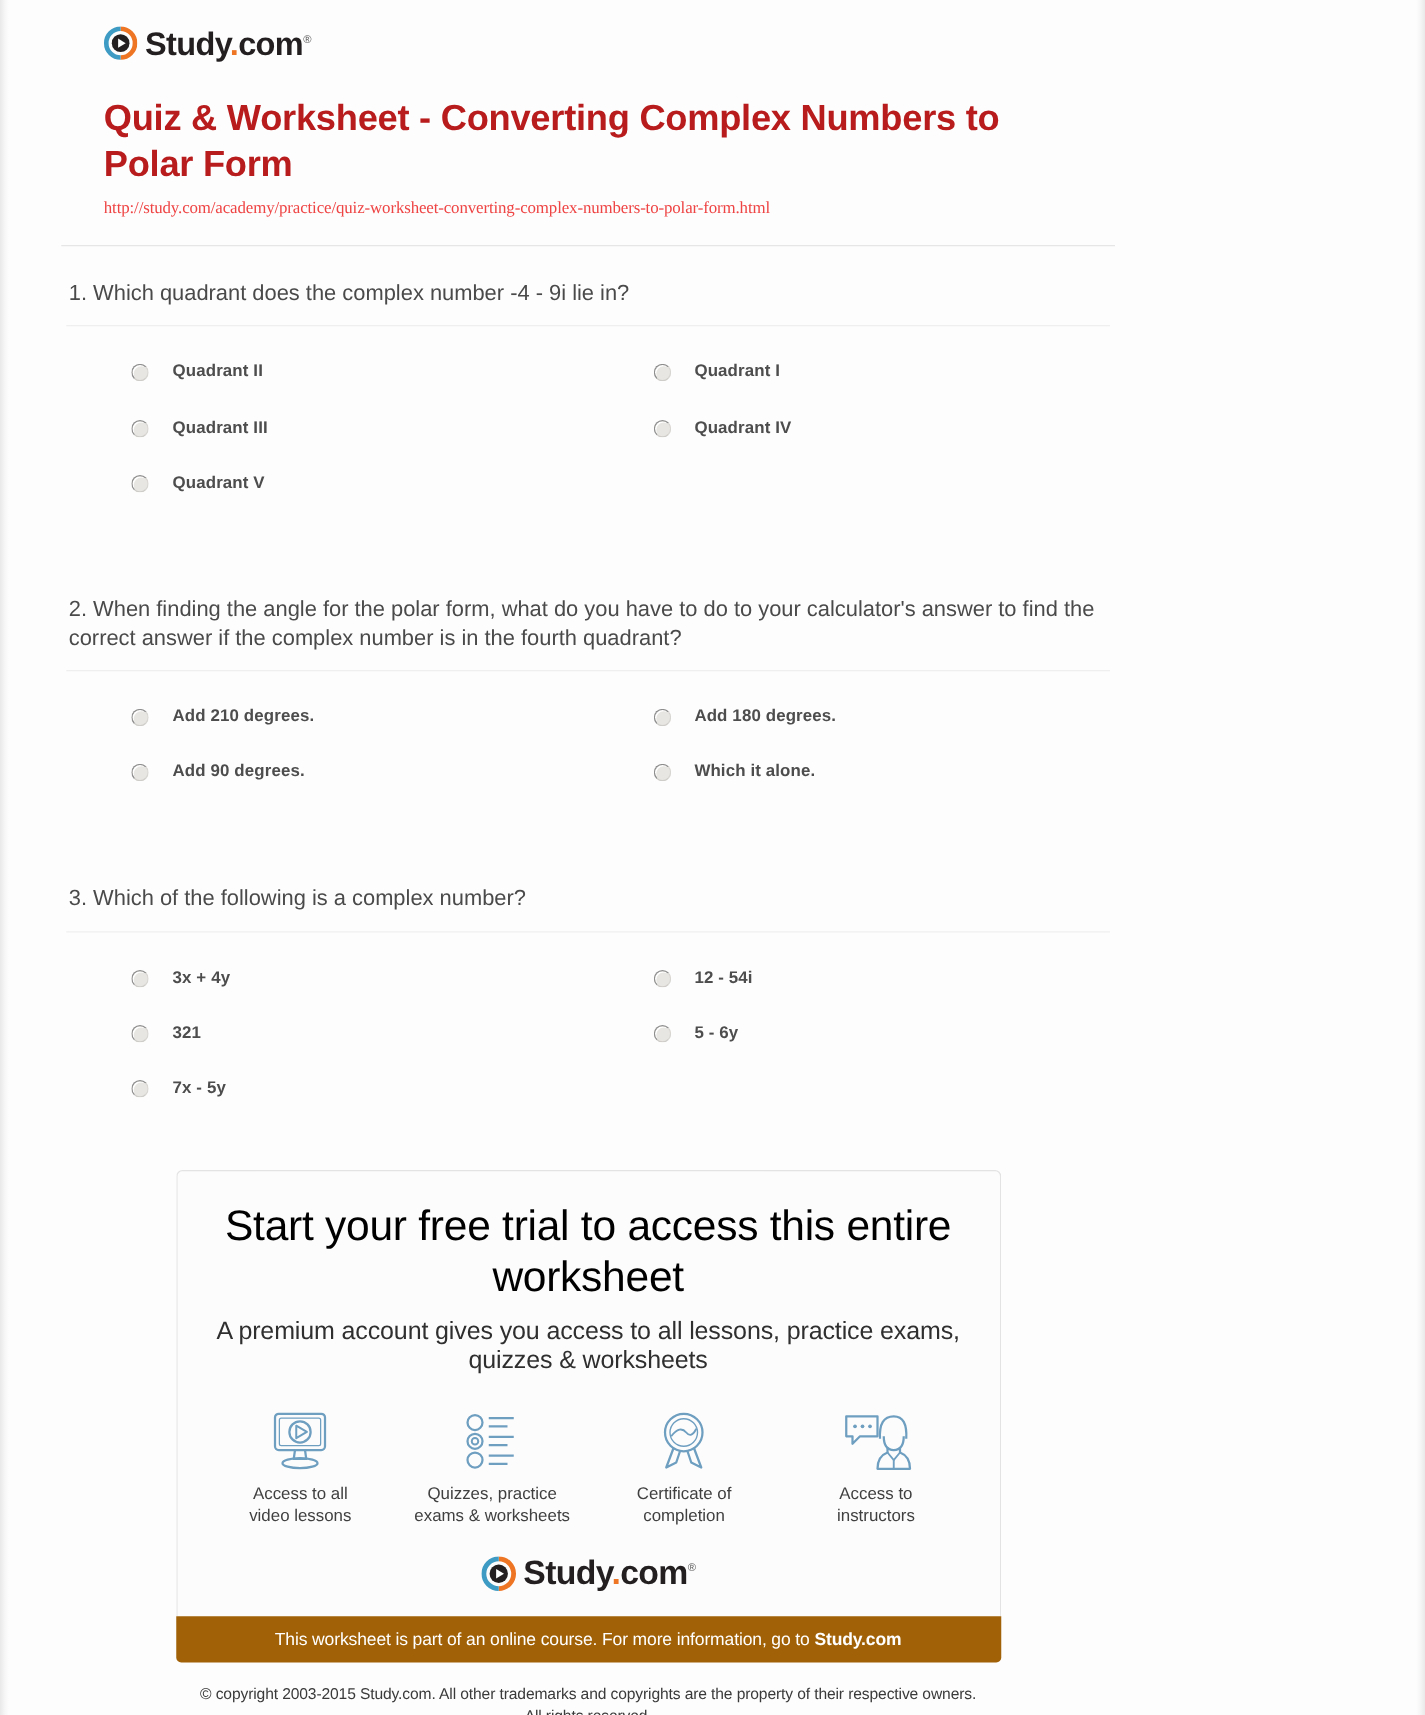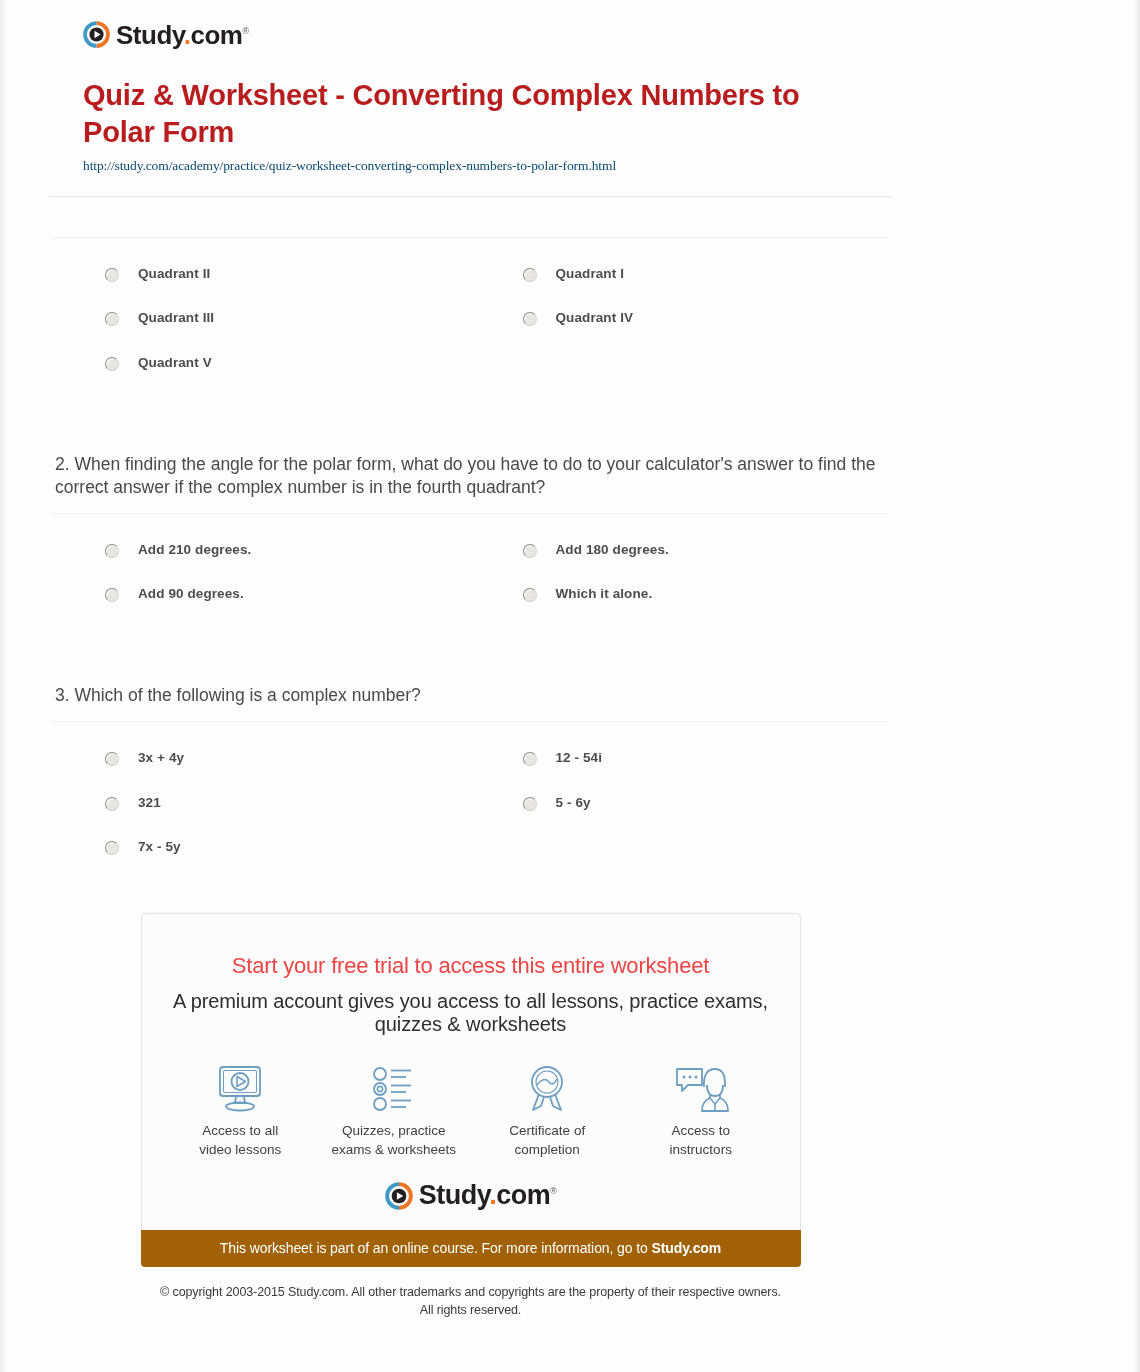--- a/index.html
+++ b/index.html
@@ -82,21 +82,21 @@
     line-height: 1.28;
     font-weight: bold;
     color: #b91c1c;
     margin: 0;
     letter-spacing: -0.2px;
     max-width: 820px;
   }
   .doc-url {
     font-family: "Liberation Serif", serif;
     font-size: 13.5px;
-    color: #0c4a6e;
+    color: #ef4444;
     margin-top: 7px;
     letter-spacing: -0.1px;
   }
   .rule {
     height: 1px;
     background: #e6e6e6;
     margin: 22px 14px 0 14px;
   }
 
   
@@ -160,26 +160,25 @@
     width: 660px;
     background: #fcfcfc;
     border: 1px solid #e3e3e3;
     border-bottom: none;
     border-radius: 5px 5px 0 0;
     box-sizing: border-box;
     padding: 24px 22px 14px 22px;
     text-align: center;
   }
   .promo-head {
-    font-size: 22px;
-    color: #ef4444;
+    font-size: 34px;
+    color: #000000;
     font-weight: normal;
     line-height: 1.2;
     letter-spacing: -0.2px;
-    margin-top: 15px;
   }
   .promo-sub {
     font-size: 20px;
     color: #2f2f2f;
     margin-top: 11px;
     letter-spacing: -0.1px;
   }
   .features {
     display: flex;
     margin-top: 24px;
@@ -264,20 +263,21 @@
 
     <div class="title-block">
       <h1 class="doc-title">Quiz &amp; Worksheet - Converting Complex Numbers to Polar Form</h1>
       <div class="doc-url">http://study.com/academy/practice/quiz-worksheet-converting-complex-numbers-to-polar-form.html</div>
     </div>
     <div class="rule"></div>
 
     <div class="questions">
 
       <div class="question-block">
+        <div class="q-text">1. Which quadrant does the complex number -4 - 9i lie in?</div>
         <div class="q-sep"></div>
         <div class="options">
           <div class="option">
             <span class="radio"></span>
             <span class="option-label">Quadrant II</span>
           </div>
           <div class="option">
             <span class="radio"></span>
             <span class="option-label">Quadrant I</span>
           </div>

